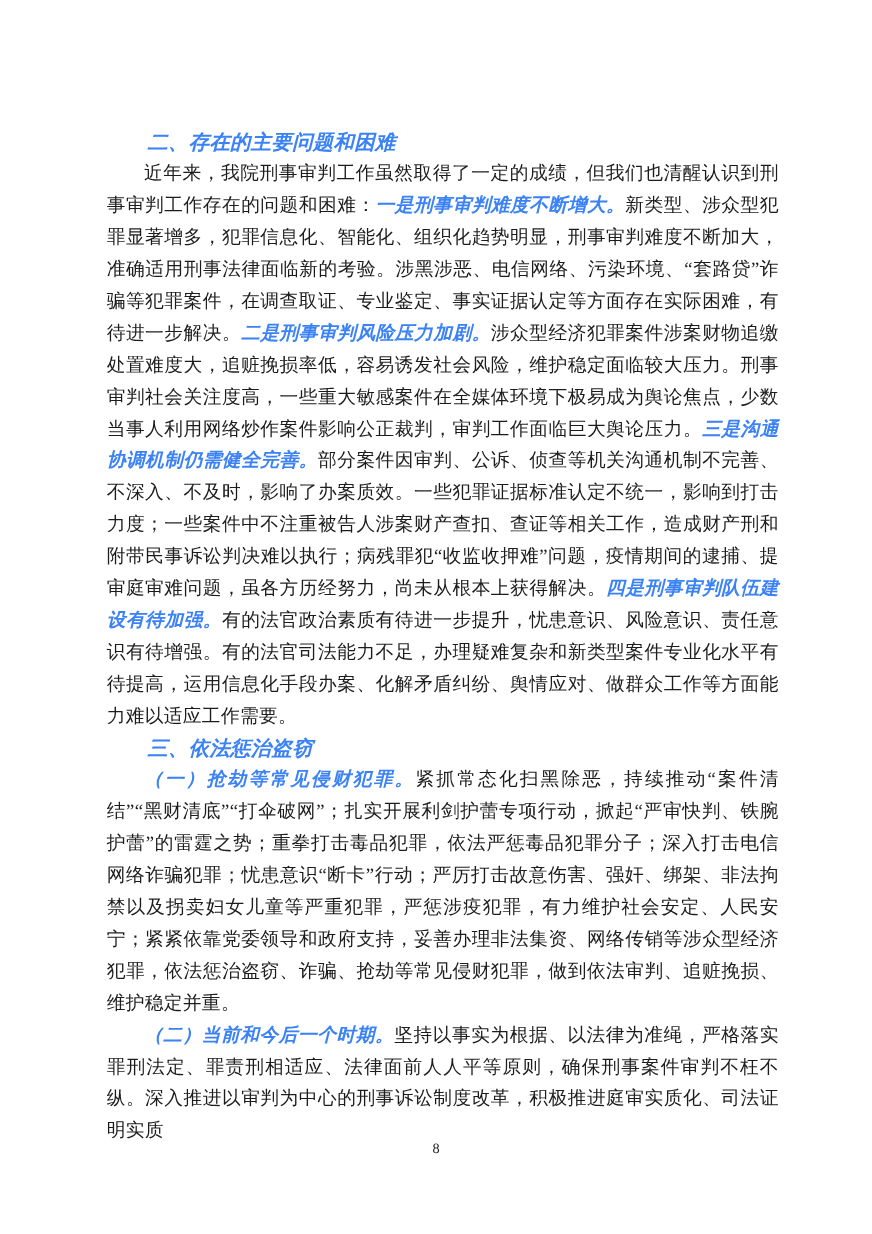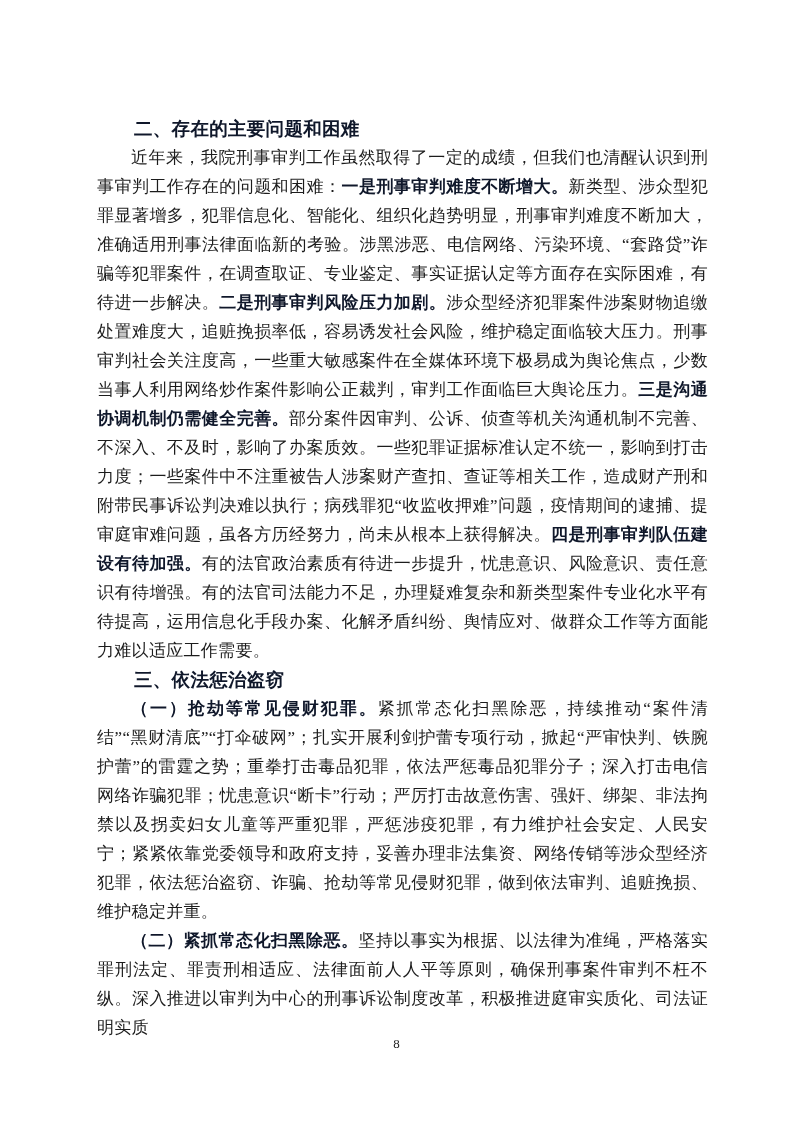--- a/index.html
+++ b/index.html
@@ -32,21 +32,22 @@
     text-indent: 2em;
   }
   .block.heading {
     font-family: "Liberation Sans", sans-serif;
     font-weight: bold;
     font-size: 18.5px;
     color: #141414;
   }
   .run.bold {
     font-weight: bold;
-    color: #0f172a;
+    color: #3b82f6;
+    font-style: italic;
   }
   .page-number {
     position: absolute;
     top: 1036px;
     left: 0;
     width: 100%;
     text-align: center;
     font-family: "Liberation Serif", serif;
     font-size: 13px;
     color: #222222;
@@ -54,16 +55,16 @@
 </style>
 </head>
 <body>
 
 <div class="page">
   <div class="doc-content" id="doc-content">
       <div class="block heading"><span class="run bold">二、存在的主要问题和困难</span></div>
       <div class="block paragraph"><span class="run">近年来，我院刑事审判工作虽然取得了一定的成绩，但我们也清醒认识到刑事审判工作存在的问题和困难：</span><span class="run bold">一是刑事审判难度不断增大。</span><span class="run">新类型、涉众型犯罪显著增多，犯罪信息化、智能化、组织化趋势明显，刑事审判难度不断加大，准确适用刑事法律面临新的考验。涉黑涉恶、电信网络、污染环境、“套路贷”诈骗等犯罪案件，在调查取证、专业鉴定、事实证据认定等方面存在实际困难，有待进一步解决。</span><span class="run bold">二是刑事审判风险压力加剧。</span><span class="run">涉众型经济犯罪案件涉案财物追缴处置难度大，追赃挽损率低，容易诱发社会风险，维护稳定面临较大压力。刑事审判社会关注度高，一些重大敏感案件在全媒体环境下极易成为舆论焦点，少数当事人利用网络炒作案件影响公正裁判，审判工作面临巨大舆论压力。</span><span class="run bold">三是沟通协调机制仍需健全完善。</span><span class="run">部分案件因审判、公诉、侦查等机关沟通机制不完善、不深入、不及时，影响了办案质效。一些犯罪证据标准认定不统一，影响到打击力度；一些案件中不注重被告人涉案财产查扣、查证等相关工作，造成财产刑和附带民事诉讼判决难以执行；病残罪犯“收监收押难”问题，疫情期间的逮捕、提审庭审难问题，虽各方历经努力，尚未从根本上获得解决。</span><span class="run bold">四是刑事审判队伍建设有待加强。</span><span class="run">有的法官政治素质有待进一步提升，忧患意识、风险意识、责任意识有待增强。有的法官司法能力不足，办理疑难复杂和新类型案件专业化水平有待提高，运用信息化手段办案、化解矛盾纠纷、舆情应对、做群众工作等方面能力难以适应工作需要。</span></div>
       <div class="block heading"><span class="run bold">三、依法惩治盗窃</span></div>
       <div class="block paragraph"><span class="run bold">（一）抢劫等常见侵财犯罪。</span><span class="run">紧抓常态化扫黑除恶，持续推动“案件清结”“黑财清底”“打伞破网”；扎实开展利剑护蕾专项行动，掀起“严审快判、铁腕护蕾”的雷霆之势；重拳打击毒品犯罪，依法严惩毒品犯罪分子；深入打击电信网络诈骗犯罪；忧患意识“断卡”行动；严厉打击故意伤害、强奸、绑架、非法拘禁以及拐卖妇女儿童等严重犯罪，严惩涉疫犯罪，有力维护社会安定、人民安宁；紧紧依靠党委领导和政府支持，妥善办理非法集资、网络传销等涉众型经济犯罪，依法惩治盗窃、诈骗、抢劫等常见侵财犯罪，做到依法审判、追赃挽损、维护稳定并重。</span></div>
-      <div class="block paragraph"><span class="run bold">（二）紧抓常态化扫黑除恶。</span><span class="run">坚持以事实为根据、以法律为准绳，严格落实罪刑法定、罪责刑相适应、法律面前人人平等原则，确保刑事案件审判不枉不纵。深入推进以审判为中心的刑事诉讼制度改革，积极推进庭审实质化、司法证明实质</span></div>
+      <div class="block paragraph"><span class="run bold">（二）当前和今后一个时期。</span><span class="run">坚持以事实为根据、以法律为准绳，严格落实罪刑法定、罪责刑相适应、法律面前人人平等原则，确保刑事案件审判不枉不纵。深入推进以审判为中心的刑事诉讼制度改革，积极推进庭审实质化、司法证明实质</span></div>
     </div>
   <div class="page-number">8</div>
 </div>
 
 </body></html>

